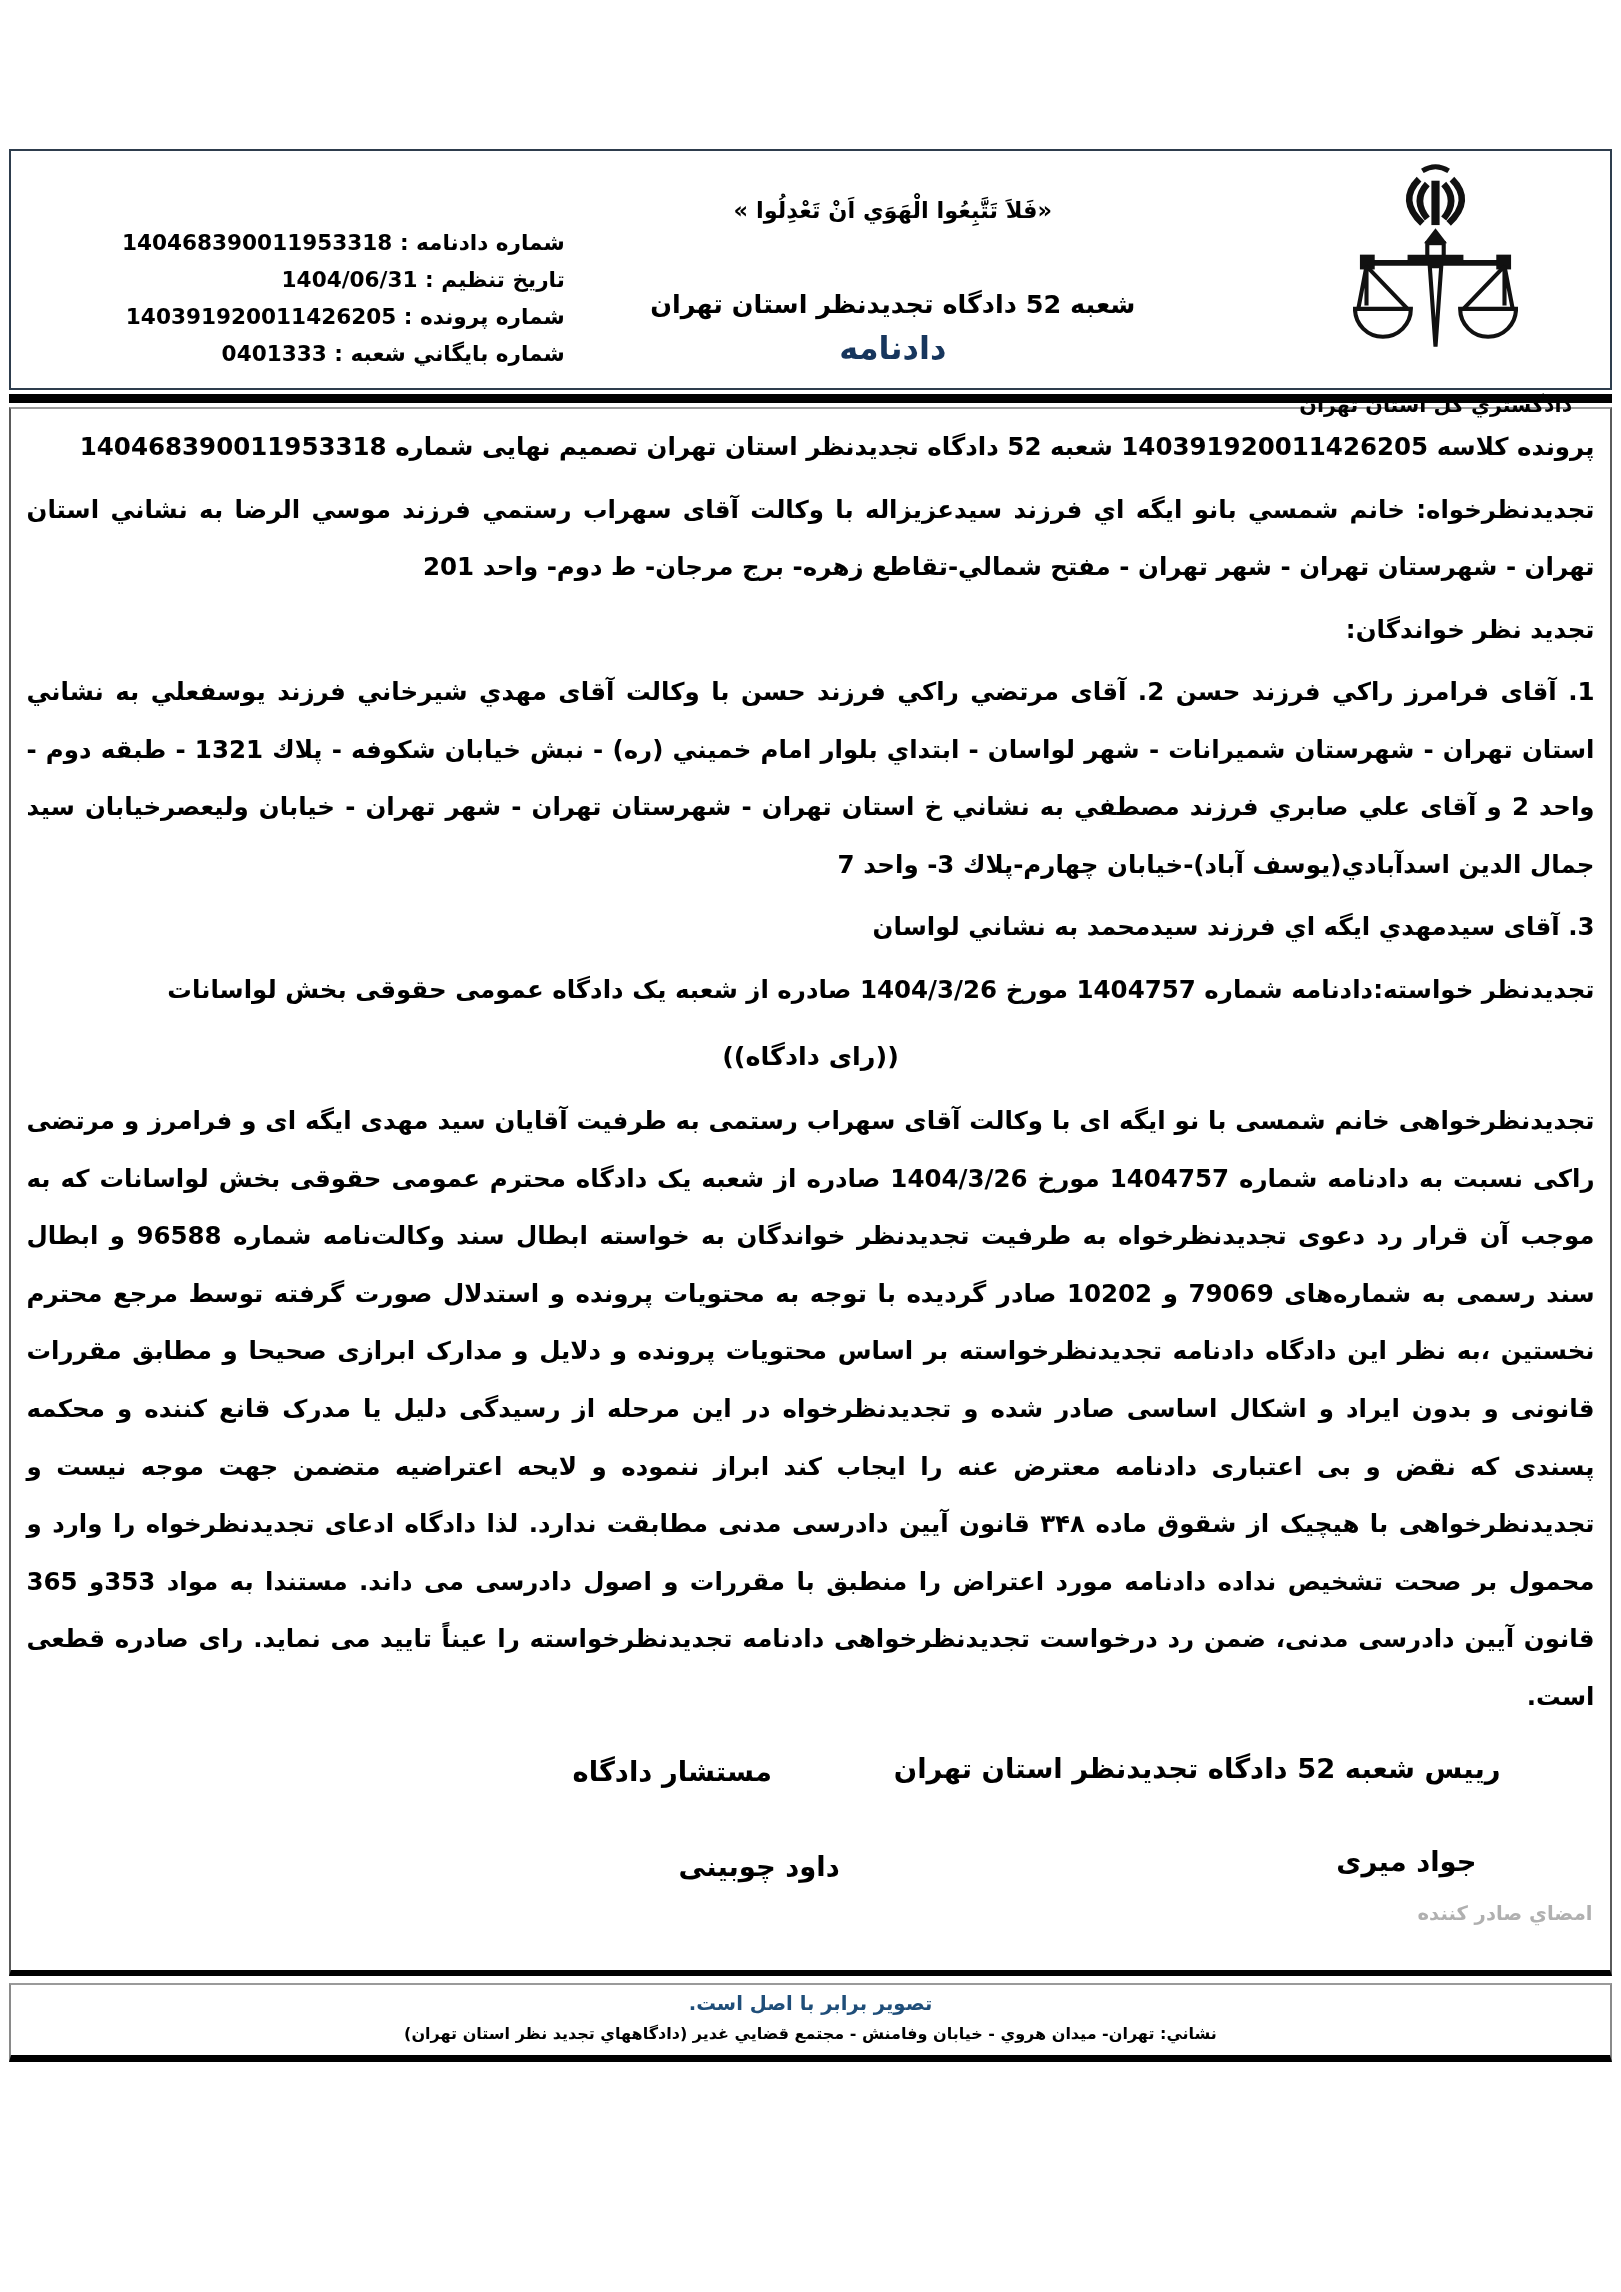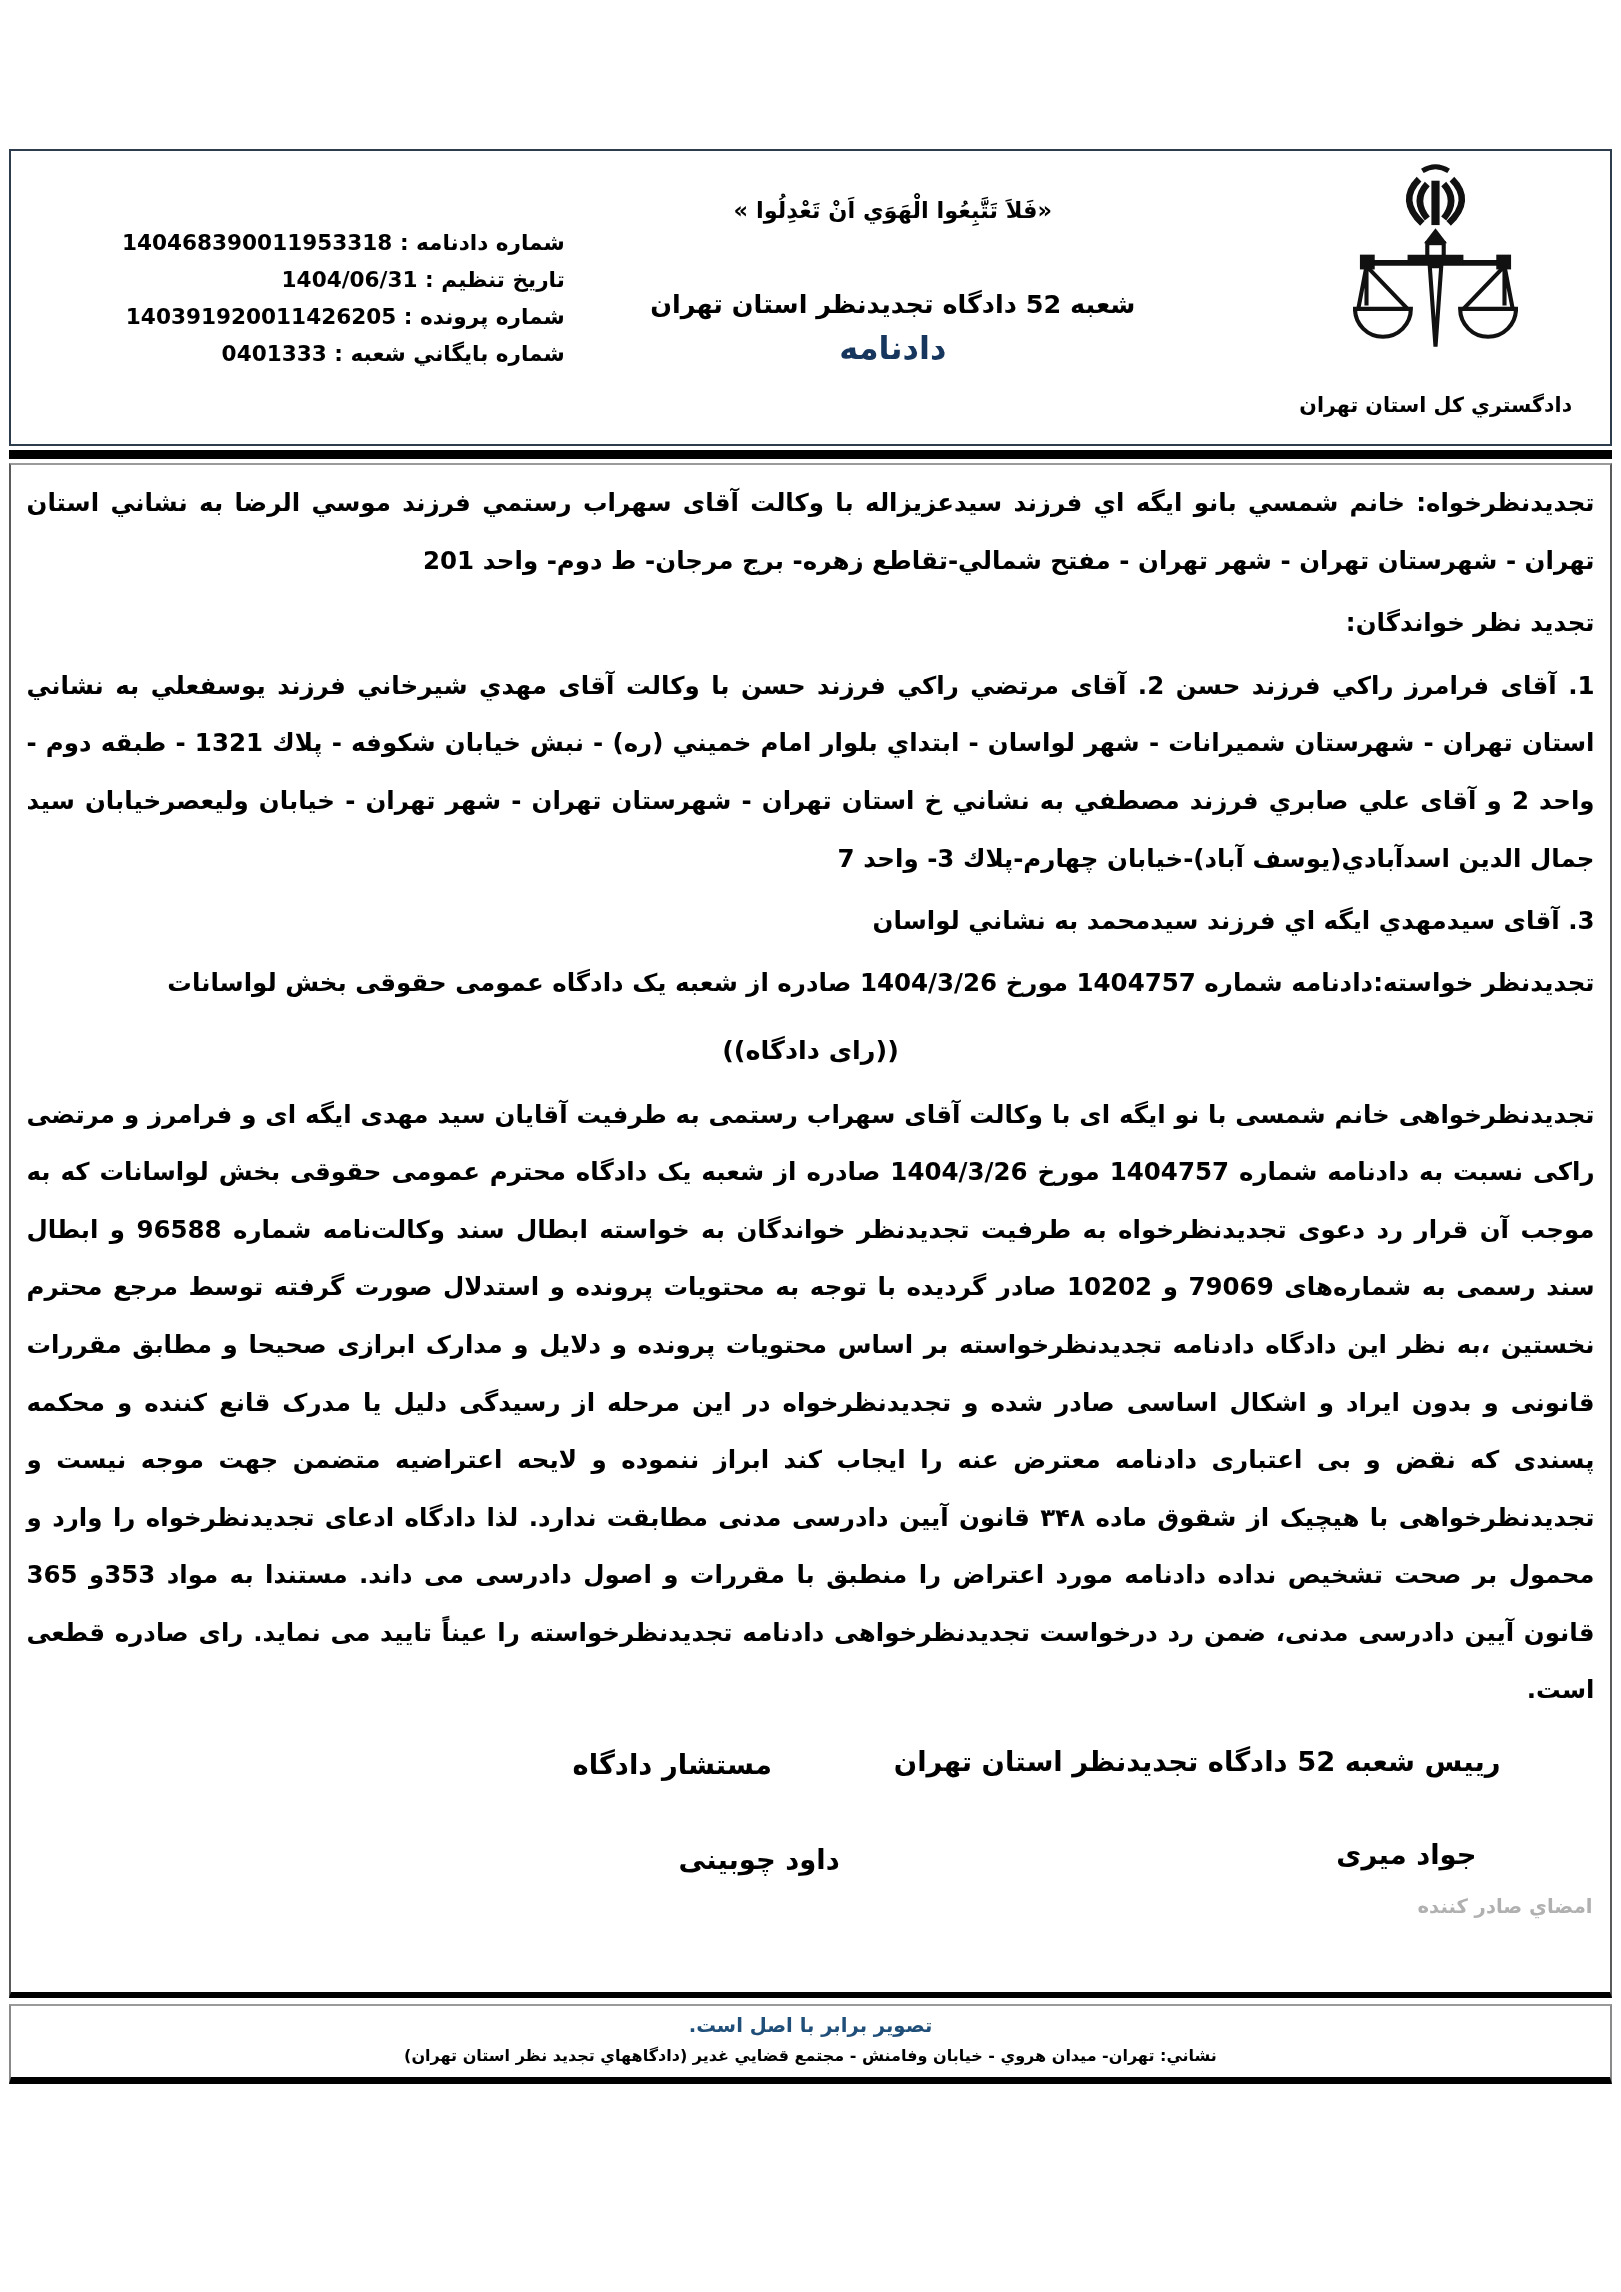--- a/index.html
+++ b/index.html
@@ -12,21 +12,21 @@
     direction:rtl;
     color:#000;
     box-sizing:border-box;
     padding-top:149px;
   }
   .box{margin:0 8.8px;box-sizing:border-box;background:#fff;}
 
   
   .header-box{
     position:relative;
-    height:297px;
+    height:241px;
     border:2.9px solid #2e3d4d;
   }
   .center-col{
     position:absolute;left:598px;top:0;width:568px;text-align:center;
   }
   .verse{margin-top:41px;font-size:22.5px;font-weight:bold;line-height:1.6;}
   .branch-title{margin-top:61px;font-size:25.5px;font-weight:bold;}
   .doc-type{margin-top:9.8px;font-size:32px;font-weight:bold;letter-spacing:2px;}
 
   .emblem-col{
@@ -149,20 +149,21 @@
       <div>
         <span>شماره بايگاني شعبه :</span>
         <span>0401333</span>
       </div>
     </div>
   </div>
 
   <div class="thick-divider"></div>
 
   <div class="box main-box">
+    <p>پرونده کلاسه 140391920011426205 شعبه 52 دادگاه تجديدنظر  استان تهران تصميم نهايی شماره 140468390011953318</p>
     <p>تجديدنظرخواه: خانم شمسي بانو ايگه اي  فرزند سيدعزيزاله با وکالت آقای سهراب رستمي فرزند موسي الرضا به نشاني استان تهران -  شهرستان تهران -  شهر تهران - مفتح شمالي-تقاطع  زهره- برج مرجان- ط دوم- واحد 201</p>
     <p class="short-line">تجديد نظر خواندگان:</p>
     <p>1. آقای فرامرز راكي  فرزند حسن 2. آقای مرتضي راكي  فرزند حسن با وکالت آقای مهدي شيرخاني فرزند يوسفعلي به نشاني استان تهران -  شهرستان شميرانات -  شهر لواسان - ابتداي بلوار امام خميني (ره) - نبش خيابان شكوفه - پلاك 1321 - طبقه دوم - واحد 2 و آقای علي صابري فرزند مصطفي به نشاني خ استان تهران -  شهرستان تهران -  شهر تهران - خيابان وليعصرخيابان سيد جمال الدين اسدآبادي(يوسف آباد)-خيابان چهارم-پلاك 3- واحد 7</p>
     <p class="short-line">3. آقای سيدمهدي ايگه اي  فرزند سيدمحمد به نشاني لواسان</p>
     <p class="short-line">تجديدنظر خواسته:دادنامه شماره 1404757 مورخ 1404/3/26 صادره از شعبه يک دادگاه عمومی حقوقی بخش لواسانات</p>
 
     <div class="verdict-heading">((رای دادگاه))</div>
 
     <p>تجدیدنظرخواهی خانم شمسی با نو ایگه ای با وکالت آقای سهراب رستمی به طرفیت آقایان سید مهدی ایگه ای و فرامرز و مرتضی راکی نسبت به دادنامه شماره 1404757 مورخ 1404/3/26 صادره از شعبه یک دادگاه محترم عمومی حقوقی بخش لواسانات که به موجب آن قرار رد دعوی تجدیدنظرخواه به طرفیت تجدیدنظر خواندگان به خواسته ابطال سند وکالت‌نامه شماره 96588 و ابطال سند رسمی به شماره‌های 79069 و 10202 صادر گردیده با توجه به محتویات پرونده و استدلال صورت گرفته توسط مرجع محترم نخستین ،به نظر این دادگاه دادنامه تجدیدنظرخواسته بر اساس محتویات پرونده و دلایل و مدارک ابرازی صحیحا و مطابق مقررات قانونی و بدون ایراد و اشکال اساسی صادر شده و تجدیدنظرخواه در این مرحله از رسیدگی دلیل یا مدرک قانع کننده و محکمه پسندی که نقض و بی اعتباری دادنامه معترض عنه را ایجاب کند ابراز ننموده و لایحه اعتراضیه متضمن جهت موجه نیست و تجدیدنظرخواهی با هیچیک از شقوق ماده ۳۴۸ قانون آیین دادرسی مدنی مطابقت ندارد. لذا دادگاه ادعای تجدیدنظرخواه را وارد و محمول بر صحت تشخیص نداده دادنامه مورد اعتراض را منطبق با مقررات و اصول دادرسی می داند. مستندا به مواد 353و 365 قانون آیین دادرسی مدنی، ضمن رد درخواست تجدیدنظرخواهی دادنامه تجدیدنظرخواسته را عیناً تایید می نماید. رای صادره قطعی است.</p>
 

